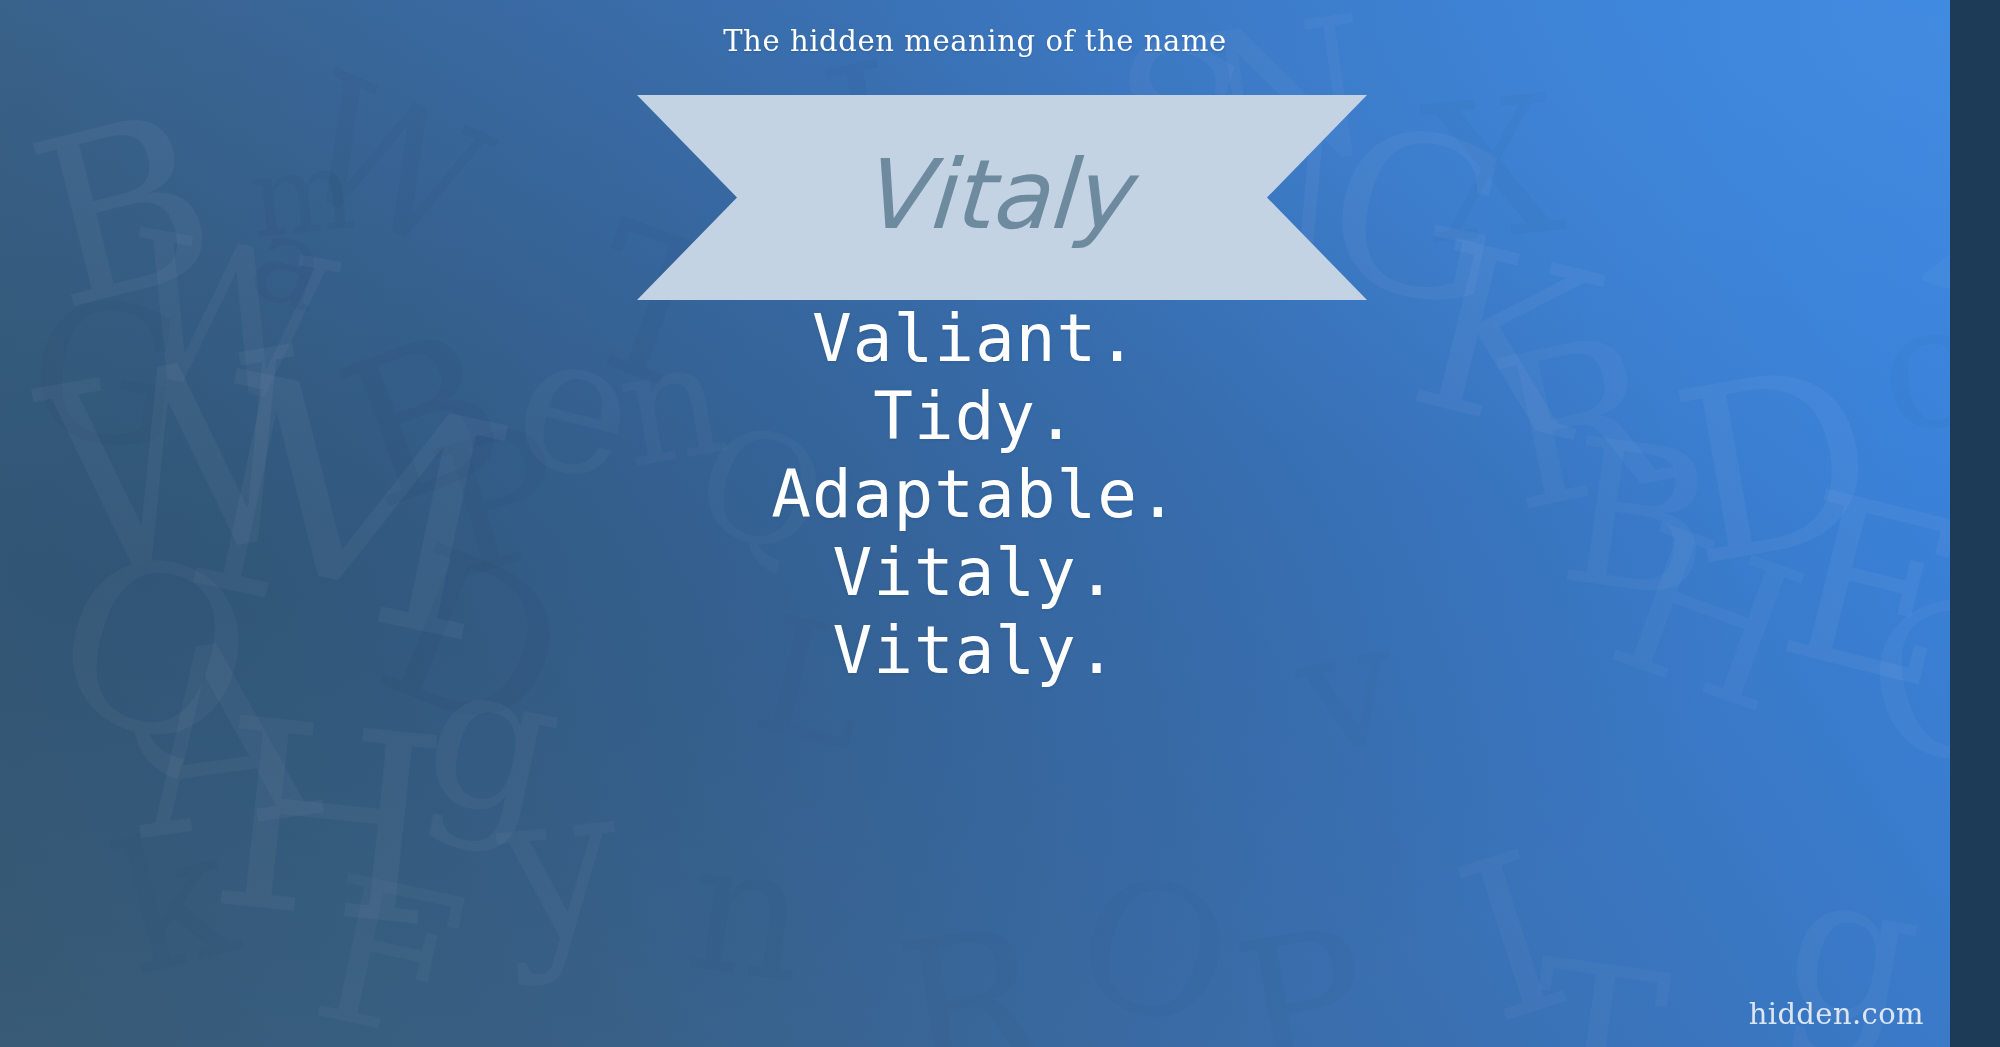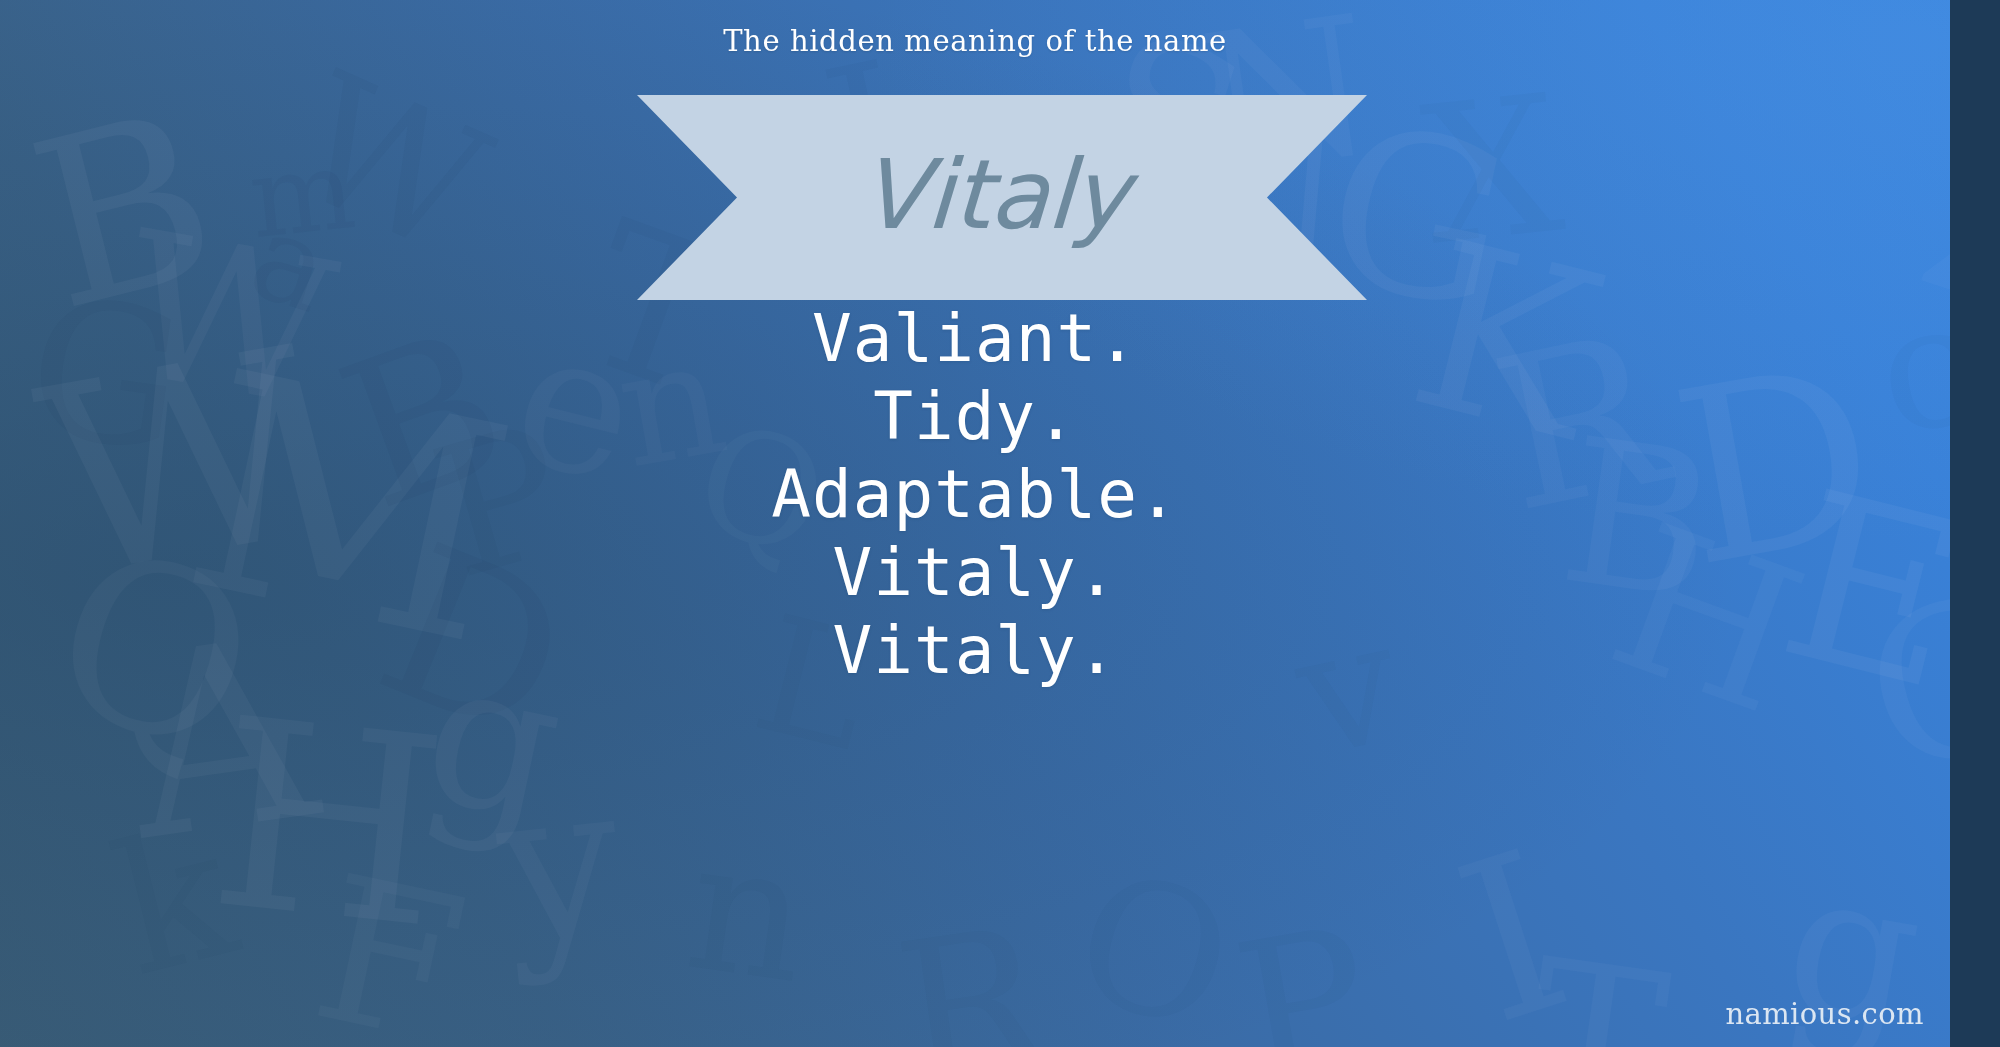--- a/index.html
+++ b/index.html
@@ -203,15 +203,15 @@
   </div>
 
   <div id="traits">
     <span class="trait">Valiant.</span>
     <span class="trait">Tidy.</span>
     <span class="trait">Adaptable.</span>
     <span class="trait">Vitaly.</span>
     <span class="trait">Vitaly.</span>
   </div>
 
-  <div id="watermark">namious.com</div>
+  <div id="watermark">hidden.com</div>
 
 </div>
 
 </body></html>

